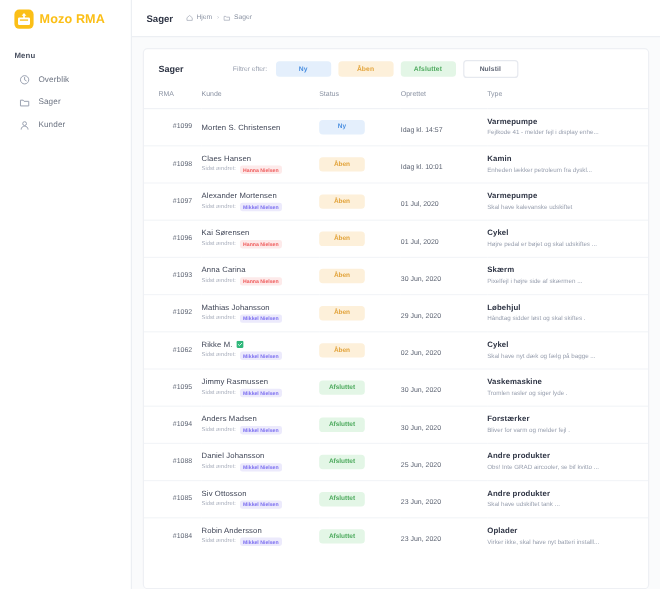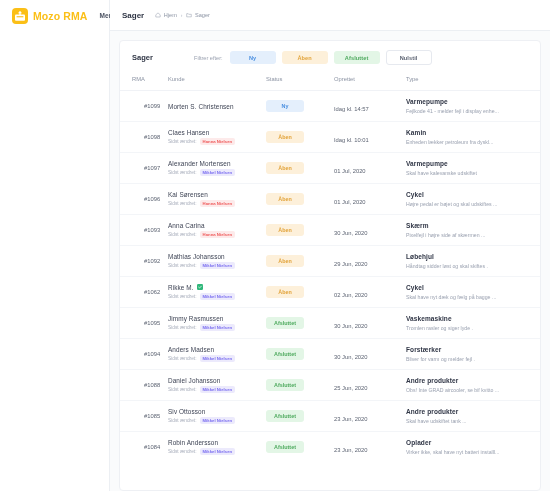--- a/index.html
+++ b/index.html
@@ -10,21 +10,21 @@
     overflow: hidden;
   }
   .app { display: flex; width: 550px; height: 491px; }
 
   
   .sidebar {
     width: 110px; height: 491px;
     background: #ffffff;
     border-right: 1px solid #eceff3;
     flex: 0 0 110px;
-    display: flex; flex-direction: row;
+    display: flex; flex-direction: column;
   }
   .brand {
     display: flex; align-items: center; gap: 5px;
     padding: 9px 0 9px 12px;
     height: 31px;
   }
   .brand-mark {
     width: 16px; height: 16px; border-radius: 4px;
     background: #fbbf17;
     position: relative; flex: 0 0 16px;

